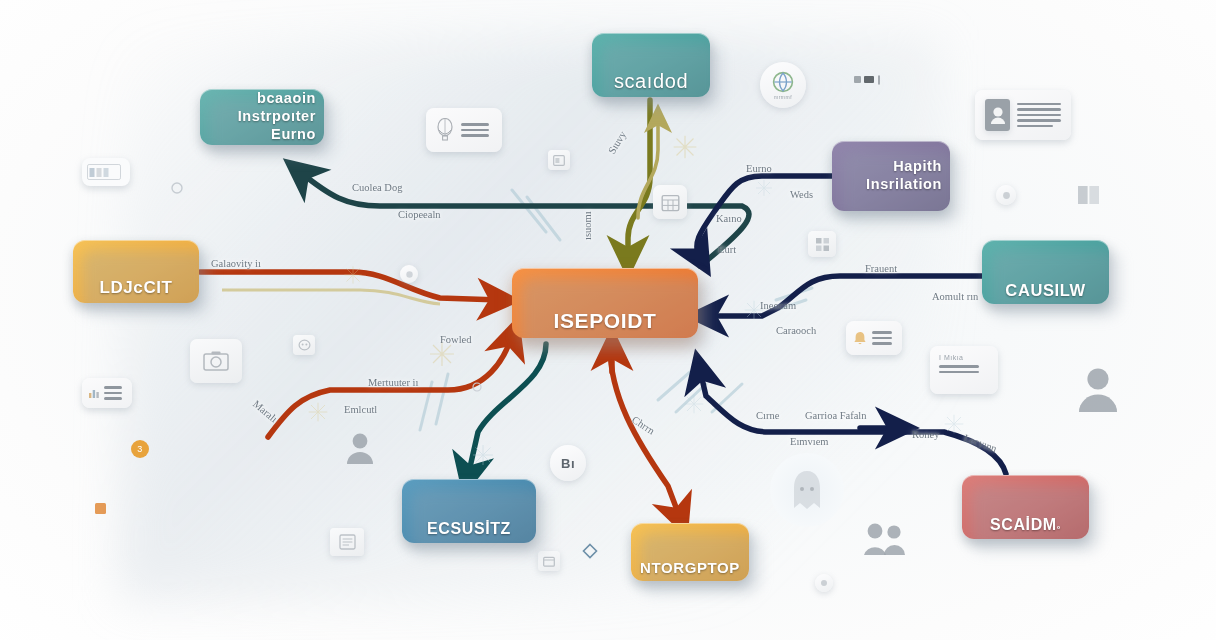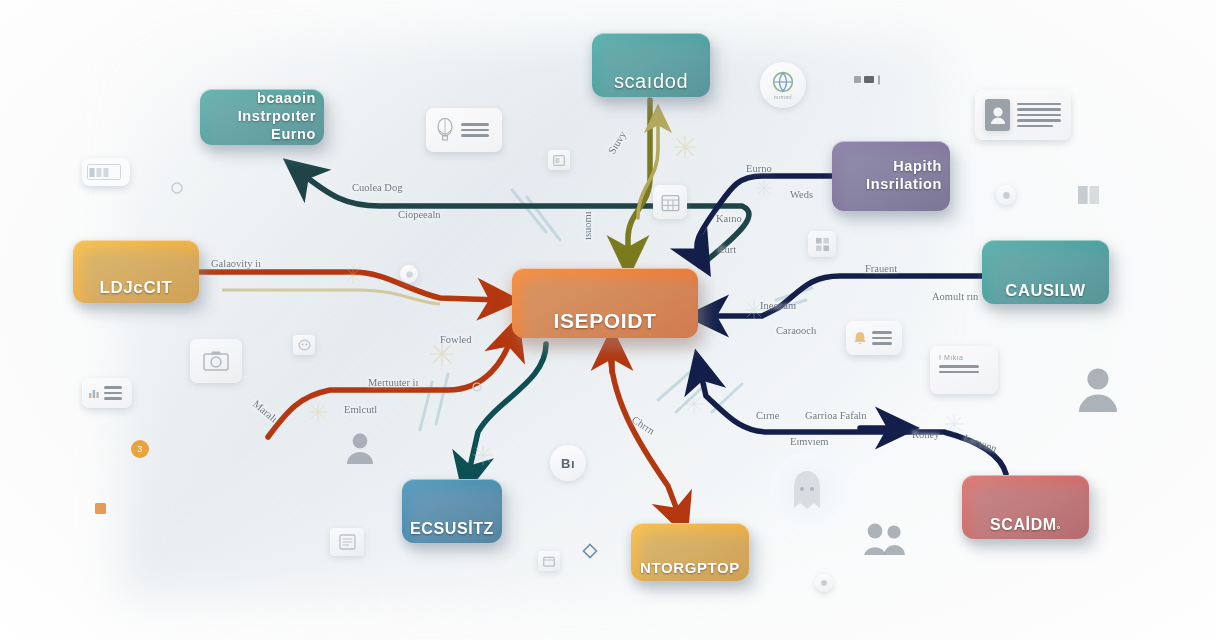--- a/index.html
+++ b/index.html
@@ -76,21 +76,21 @@
     left: 73px; top: 240px; width: 126px; height: 63px;
     font-size: 17px;
     background: linear-gradient(150deg, #f6c257 0%, #f2b144 55%, #e9a02f 100%);
   }
   .n-lowleft {
     left: 172px; top: 435px; width: 136px; height: 67px;
     font-size: 16px;
     background: linear-gradient(150deg, #dc7f7b 0%, #d36a67 55%, #c55450 100%);
   }
   .n-lowmid {
-    left: 402px; top: 479px; width: 100px; height: 64px;
+    left: 402px; top: 479px; width: 134px; height: 64px;
     font-size: 16px;
     background: linear-gradient(150deg, #5c9ec0 0%, #4a8cb0 55%, #3a789c 100%);
   }
   .n-bottom {
     left: 631px; top: 523px; width: 118px; height: 58px;
     font-size: 15px;
     background: linear-gradient(150deg, #f5c257 0%, #f1b143 55%, #e8a02e 100%);
   }
   .n-purple {
     left: 832px; top: 141px; width: 118px; height: 70px;

